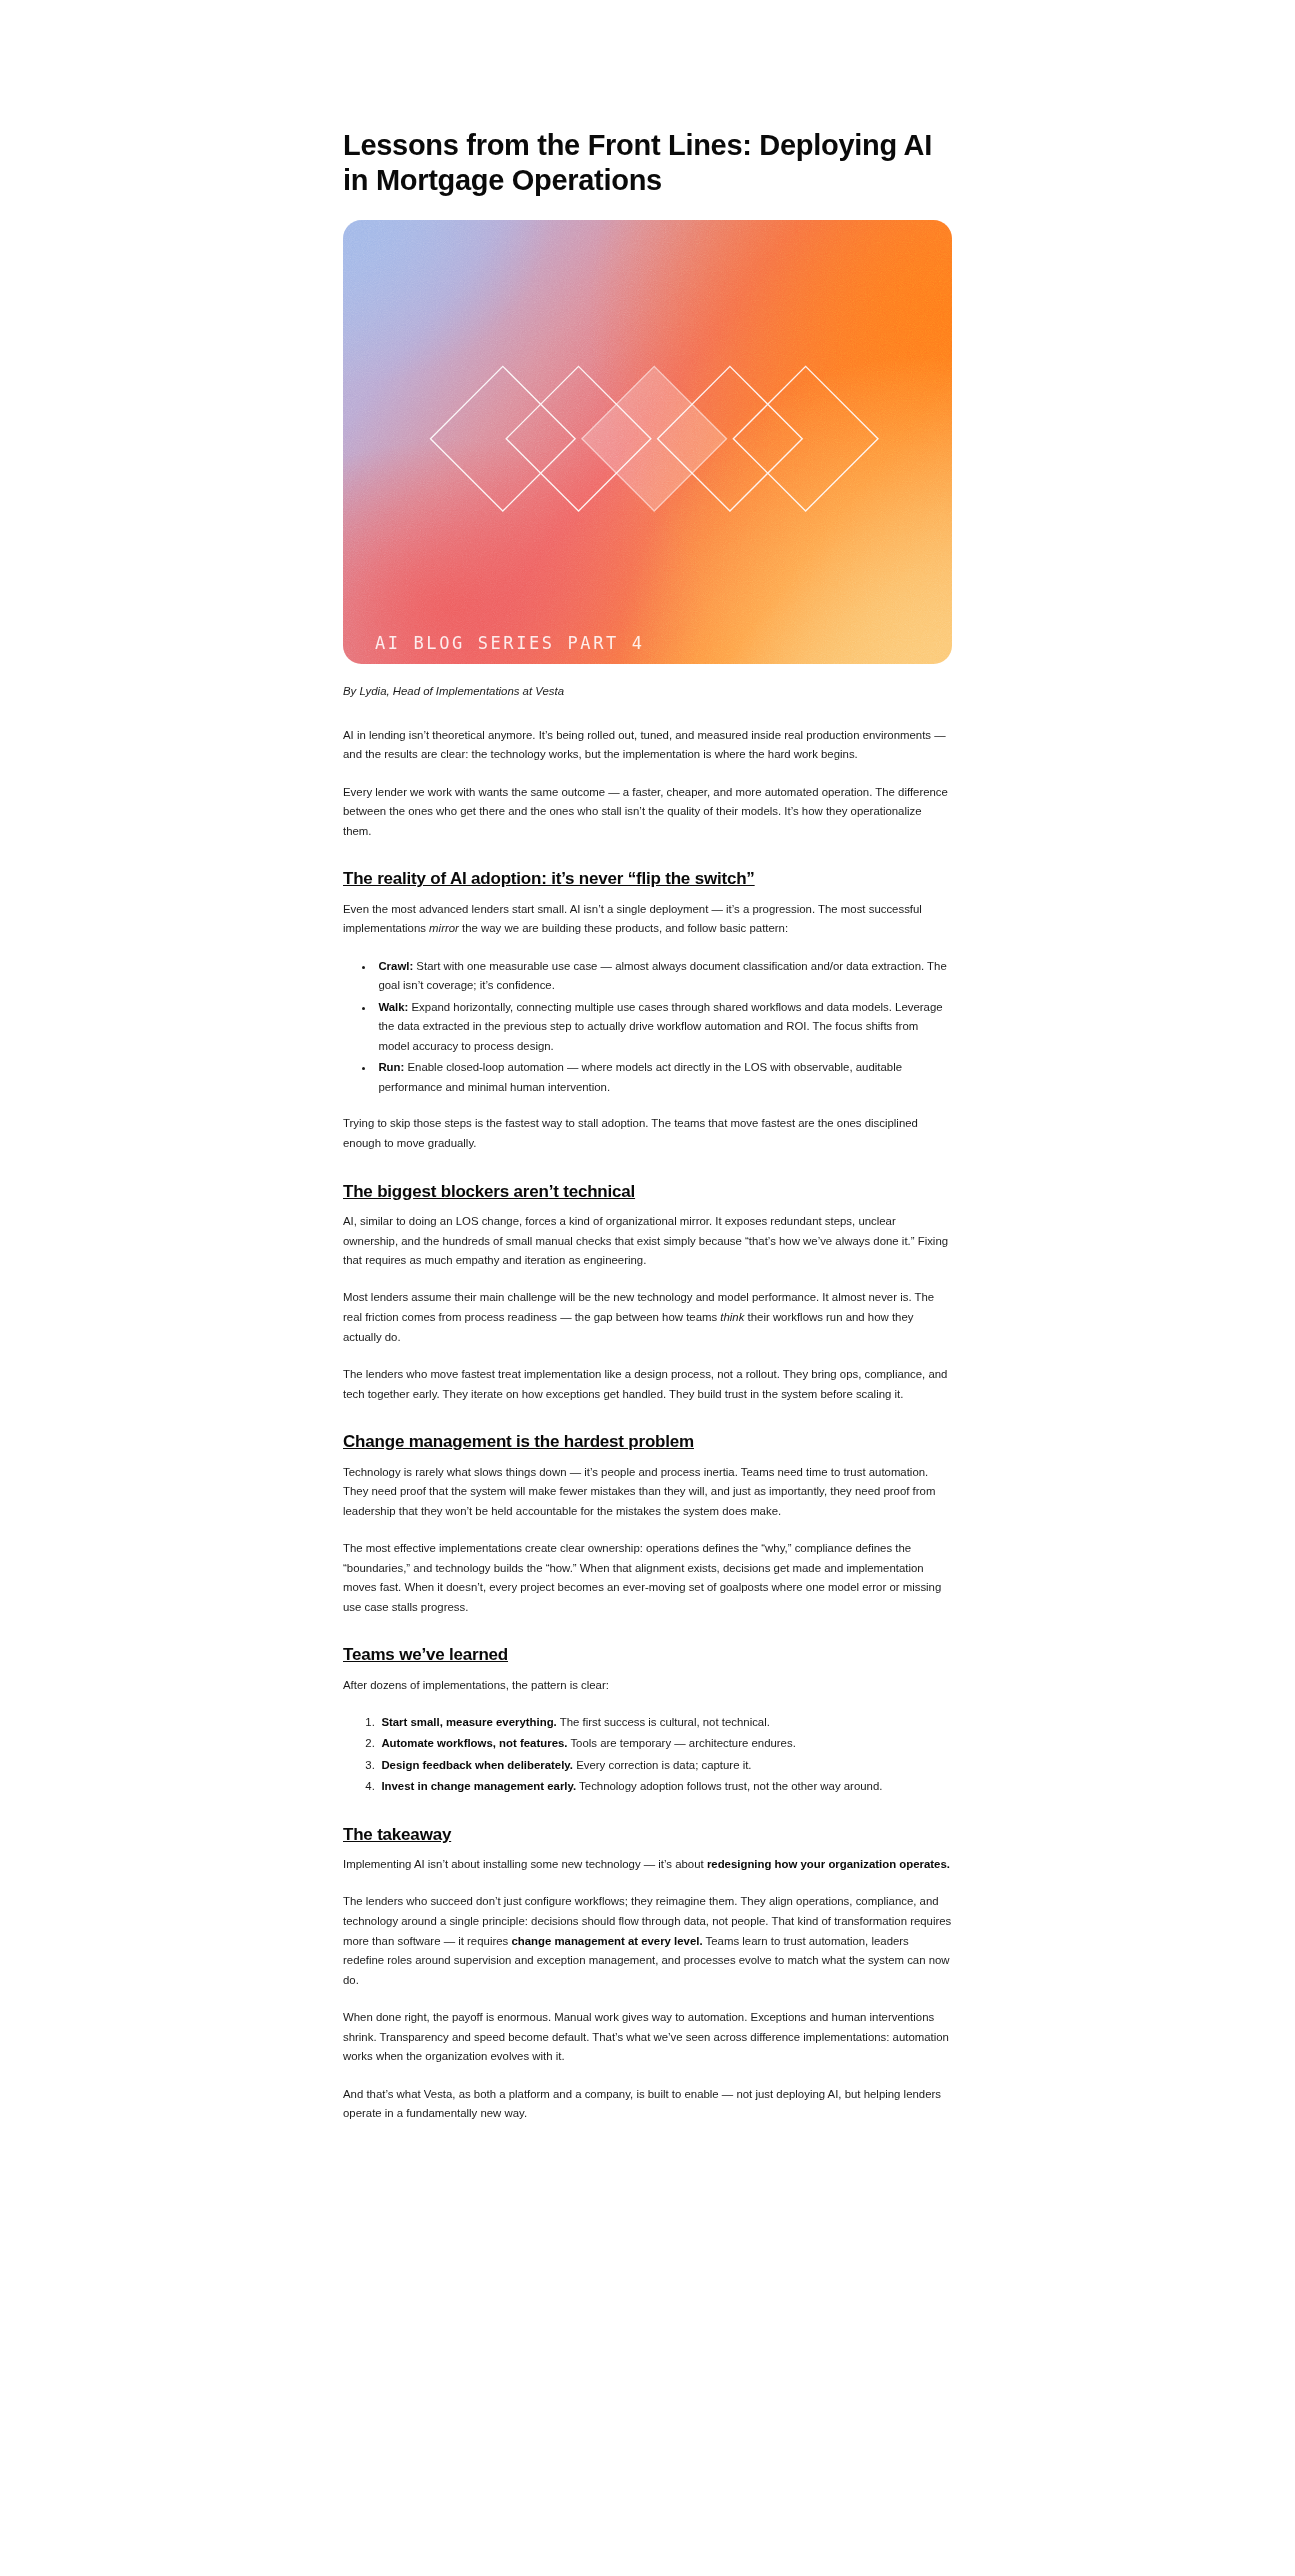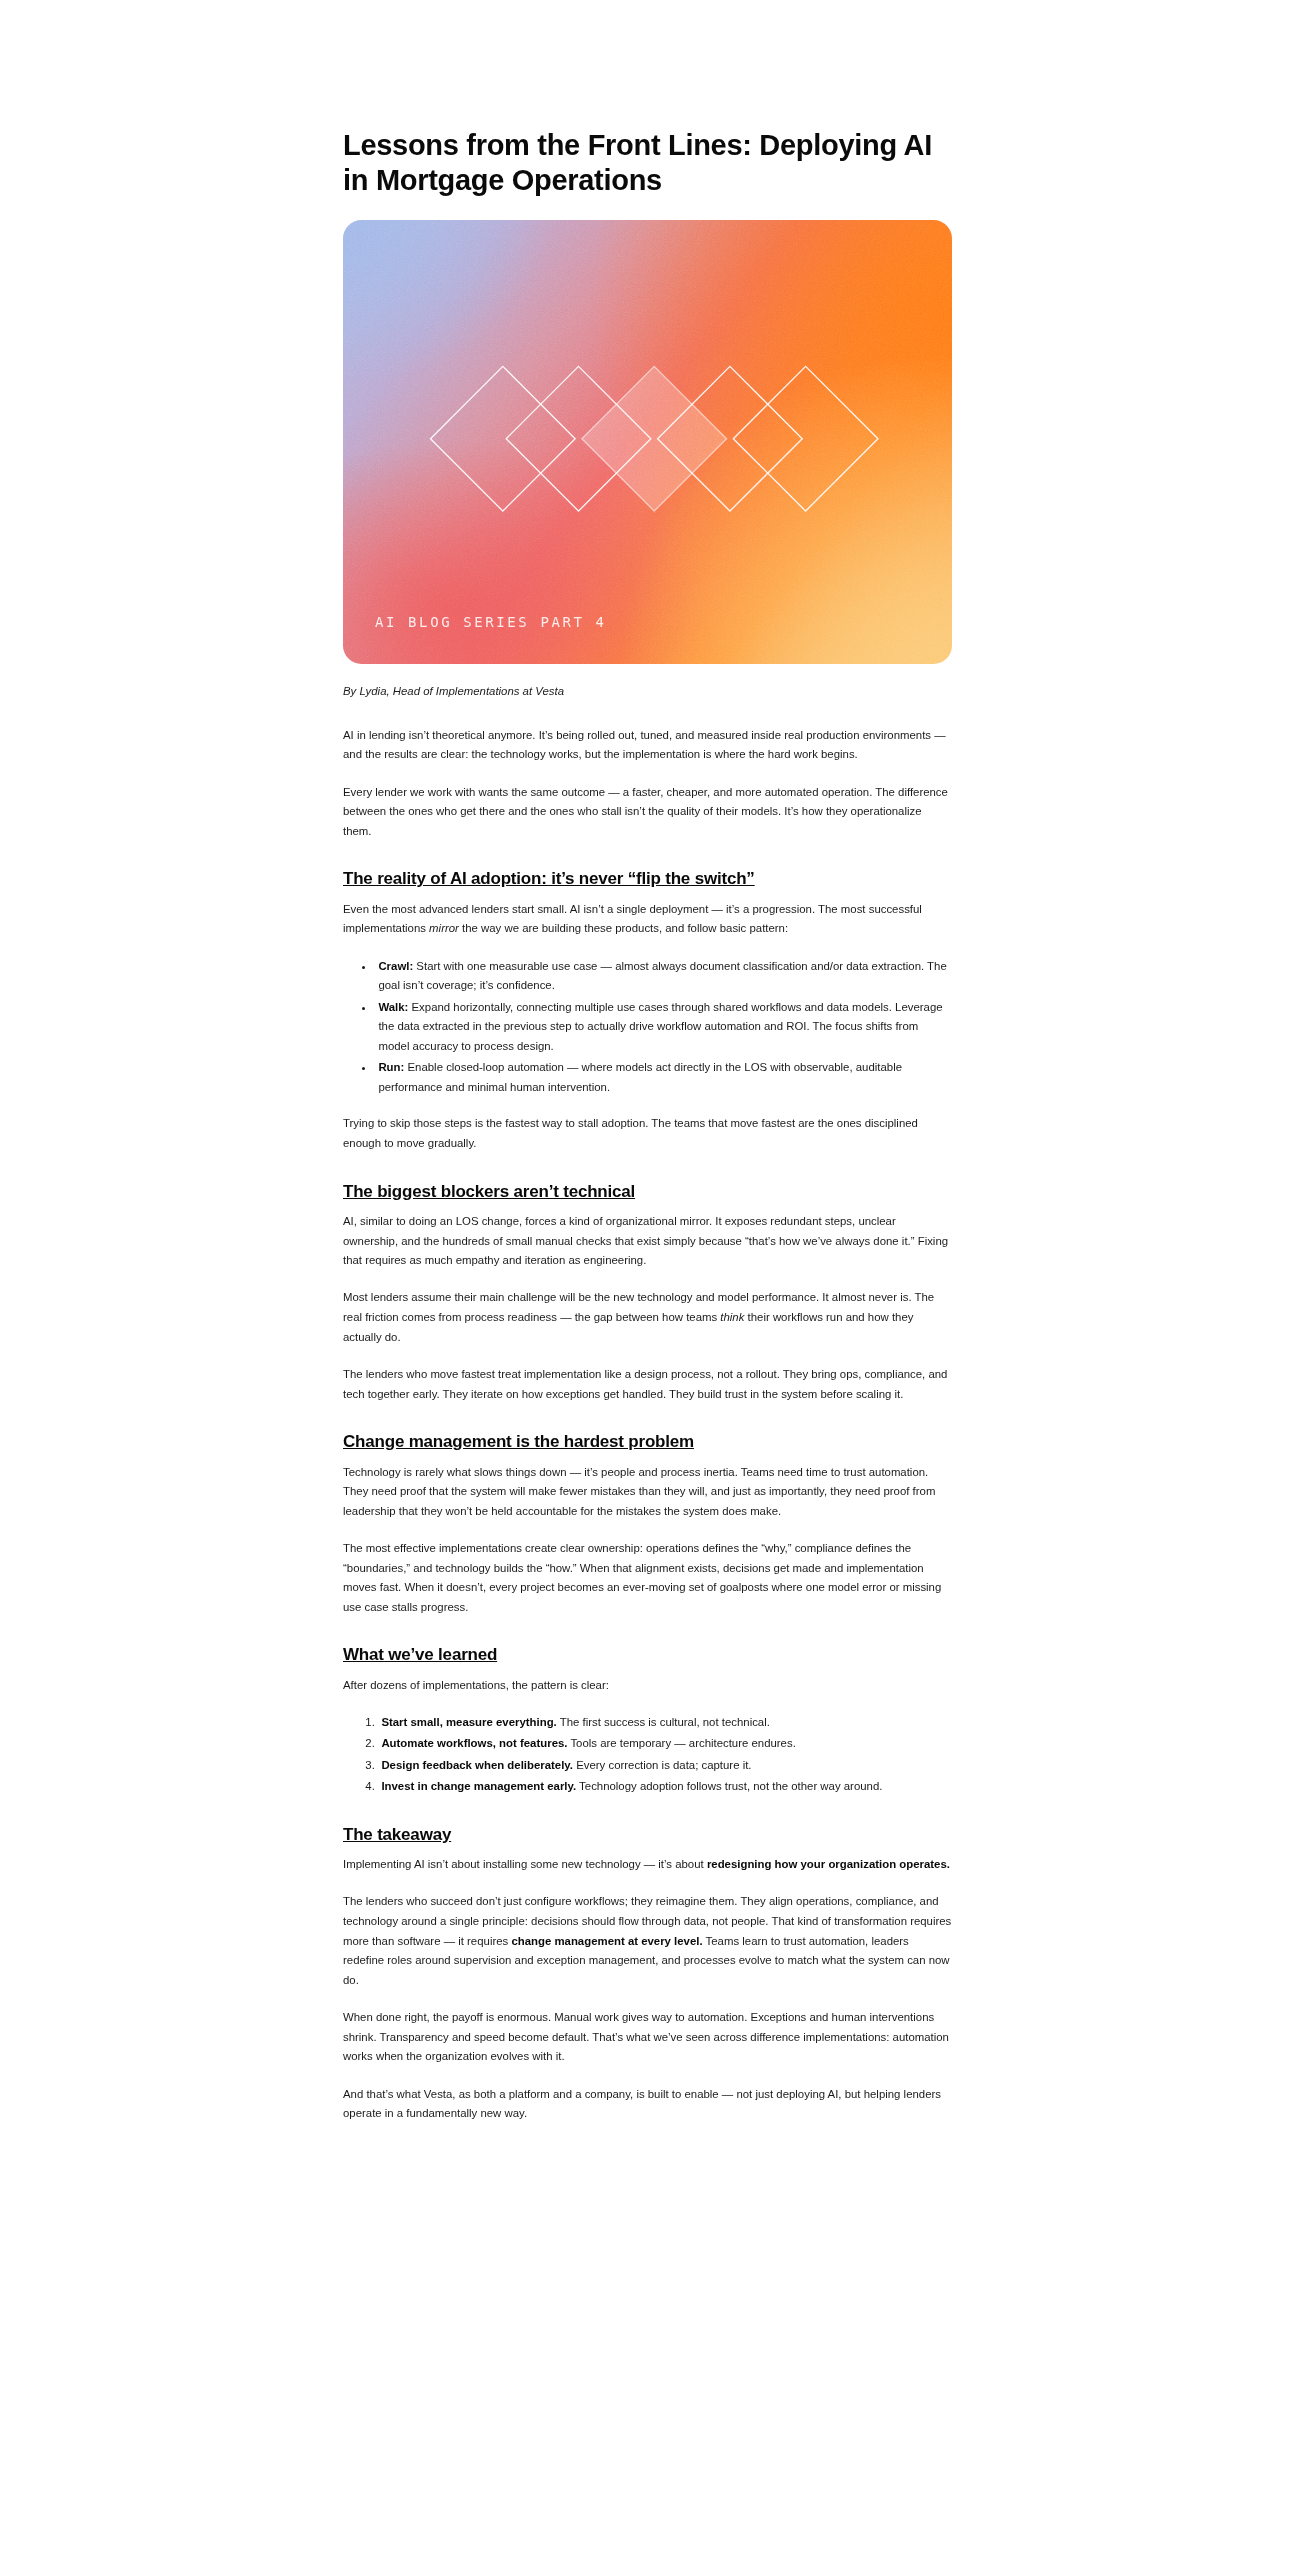--- a/index.html
+++ b/index.html
@@ -71,23 +71,23 @@
     mix-blend-mode: overlay;
     pointer-events: none;
   }
   .hero-shapes {
     position: absolute;
     inset: 0;
   }
   .hero-label {
     position: absolute;
     left: 32px;
-    bottom: 34px;
+    bottom: 11px;
     font-family: "DejaVu Sans Mono", "Liberation Mono", monospace;
-    font-size: 14px;
+    font-size: 17px;
     letter-spacing: 2.6px;
     color: rgba(255,255,255,0.88);
     font-weight: 400;
     text-align: right;
   }
 
   
   .byline {
     margin-top: 18.5px;
     font-size: 11.4px;
@@ -176,21 +176,21 @@
 
       <h2 class="section-heading">The biggest blockers aren’t technical</h2>
       <p>AI, similar to doing an LOS change, forces a kind of organizational mirror. It exposes redundant steps, unclear ownership, and the hundreds of small manual checks that exist simply because “that’s how we’ve always done it.” Fixing that requires as much empathy and iteration as engineering.</p>
       <p>Most lenders assume their main challenge will be the new technology and model performance. It almost never is. The real friction comes from process readiness — the gap between how teams <i>think</i> their workflows run and how they actually do.</p>
       <p>The lenders who move fastest treat implementation like a design process, not a rollout. They bring ops, compliance, and tech together early. They iterate on how exceptions get handled. They build trust in the system before scaling it.</p>
 
       <h2 class="section-heading">Change management is the hardest problem</h2>
       <p>Technology is rarely what slows things down — it’s people and process inertia. Teams need time to trust automation. They need proof that the system will make fewer mistakes than they will, and just as importantly, they need proof from leadership that they won’t be held accountable for the mistakes the system does make.</p>
       <p>The most effective implementations create clear ownership: operations defines the “why,” compliance defines the “boundaries,” and technology builds the “how.” When that alignment exists, decisions get made and implementation moves fast. When it doesn’t, every project becomes an ever-moving set of goalposts where one model error or missing use case stalls progress.</p>
 
-      <h2 class="section-heading">What we’ve learned</h2>
+      <h2 class="section-heading">Teams we’ve learned</h2>
       <p>After dozens of implementations, the pattern is clear:</p>
       <ol class="numbers">
         <li><b>Start small, measure everything.</b> The first success is cultural, not technical.</li>
         <li><b>Automate workflows, not features.</b> Tools are temporary — architecture endures.</li>
         <li><b>Design feedback when deliberately.</b> Every correction is data; capture it.</li>
         <li><b>Invest in change management early.</b> Technology adoption follows trust, not the other way around.</li>
       </ol>
 
       <h2 class="section-heading">The takeaway</h2>
       <p>Implementing AI isn’t about installing some new technology — it’s about <b>redesigning how your organization operates.</b></p>

